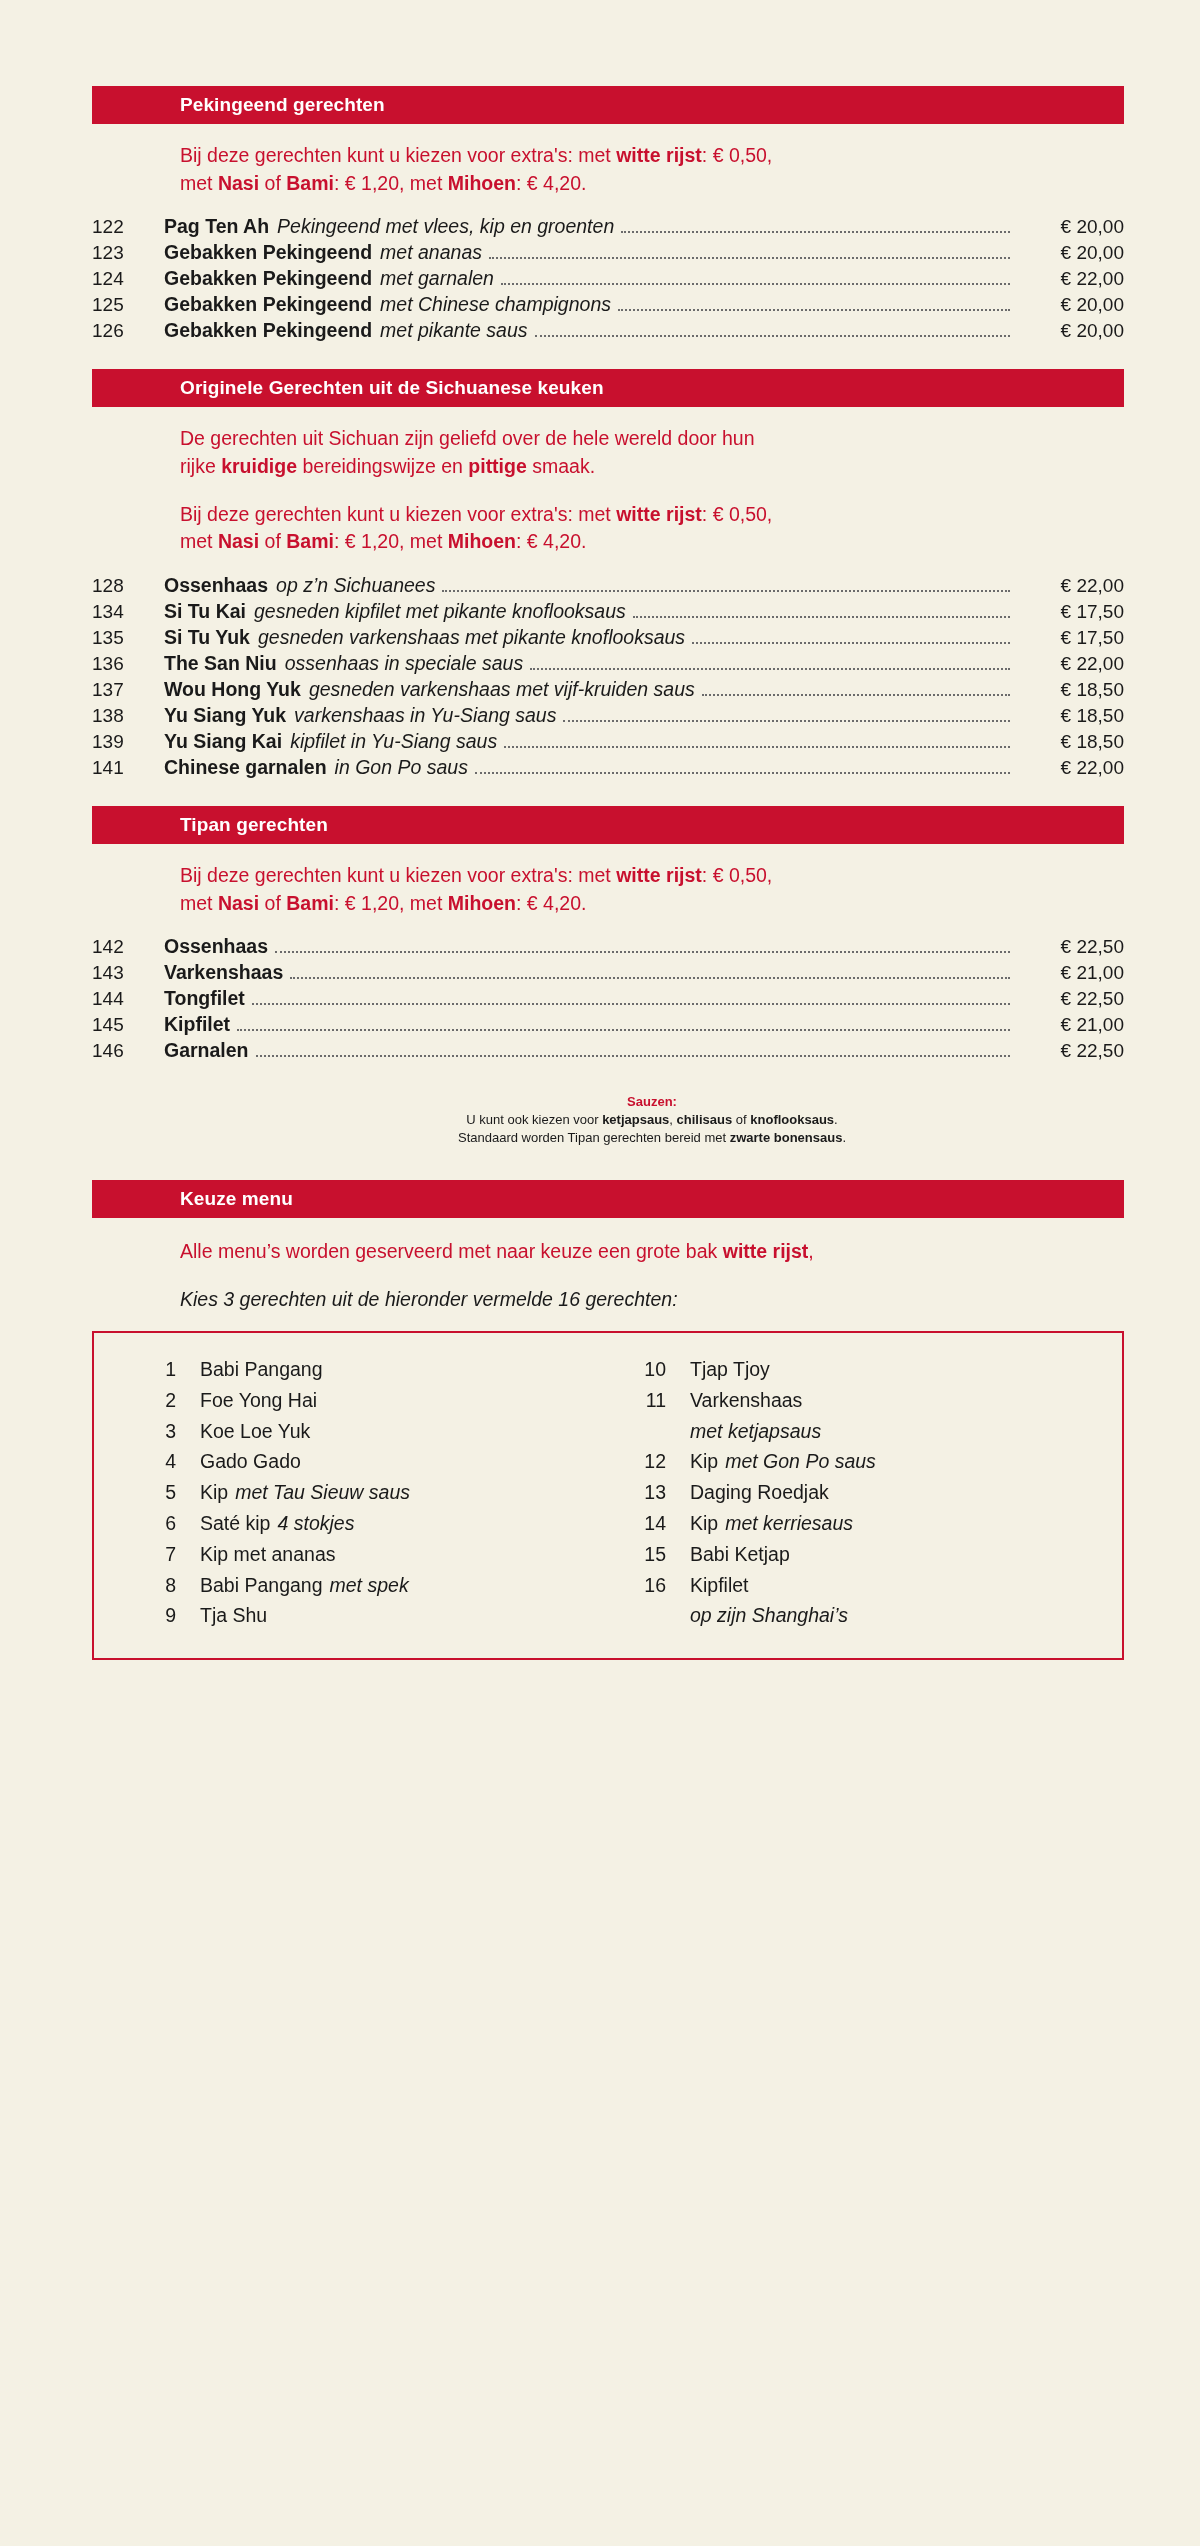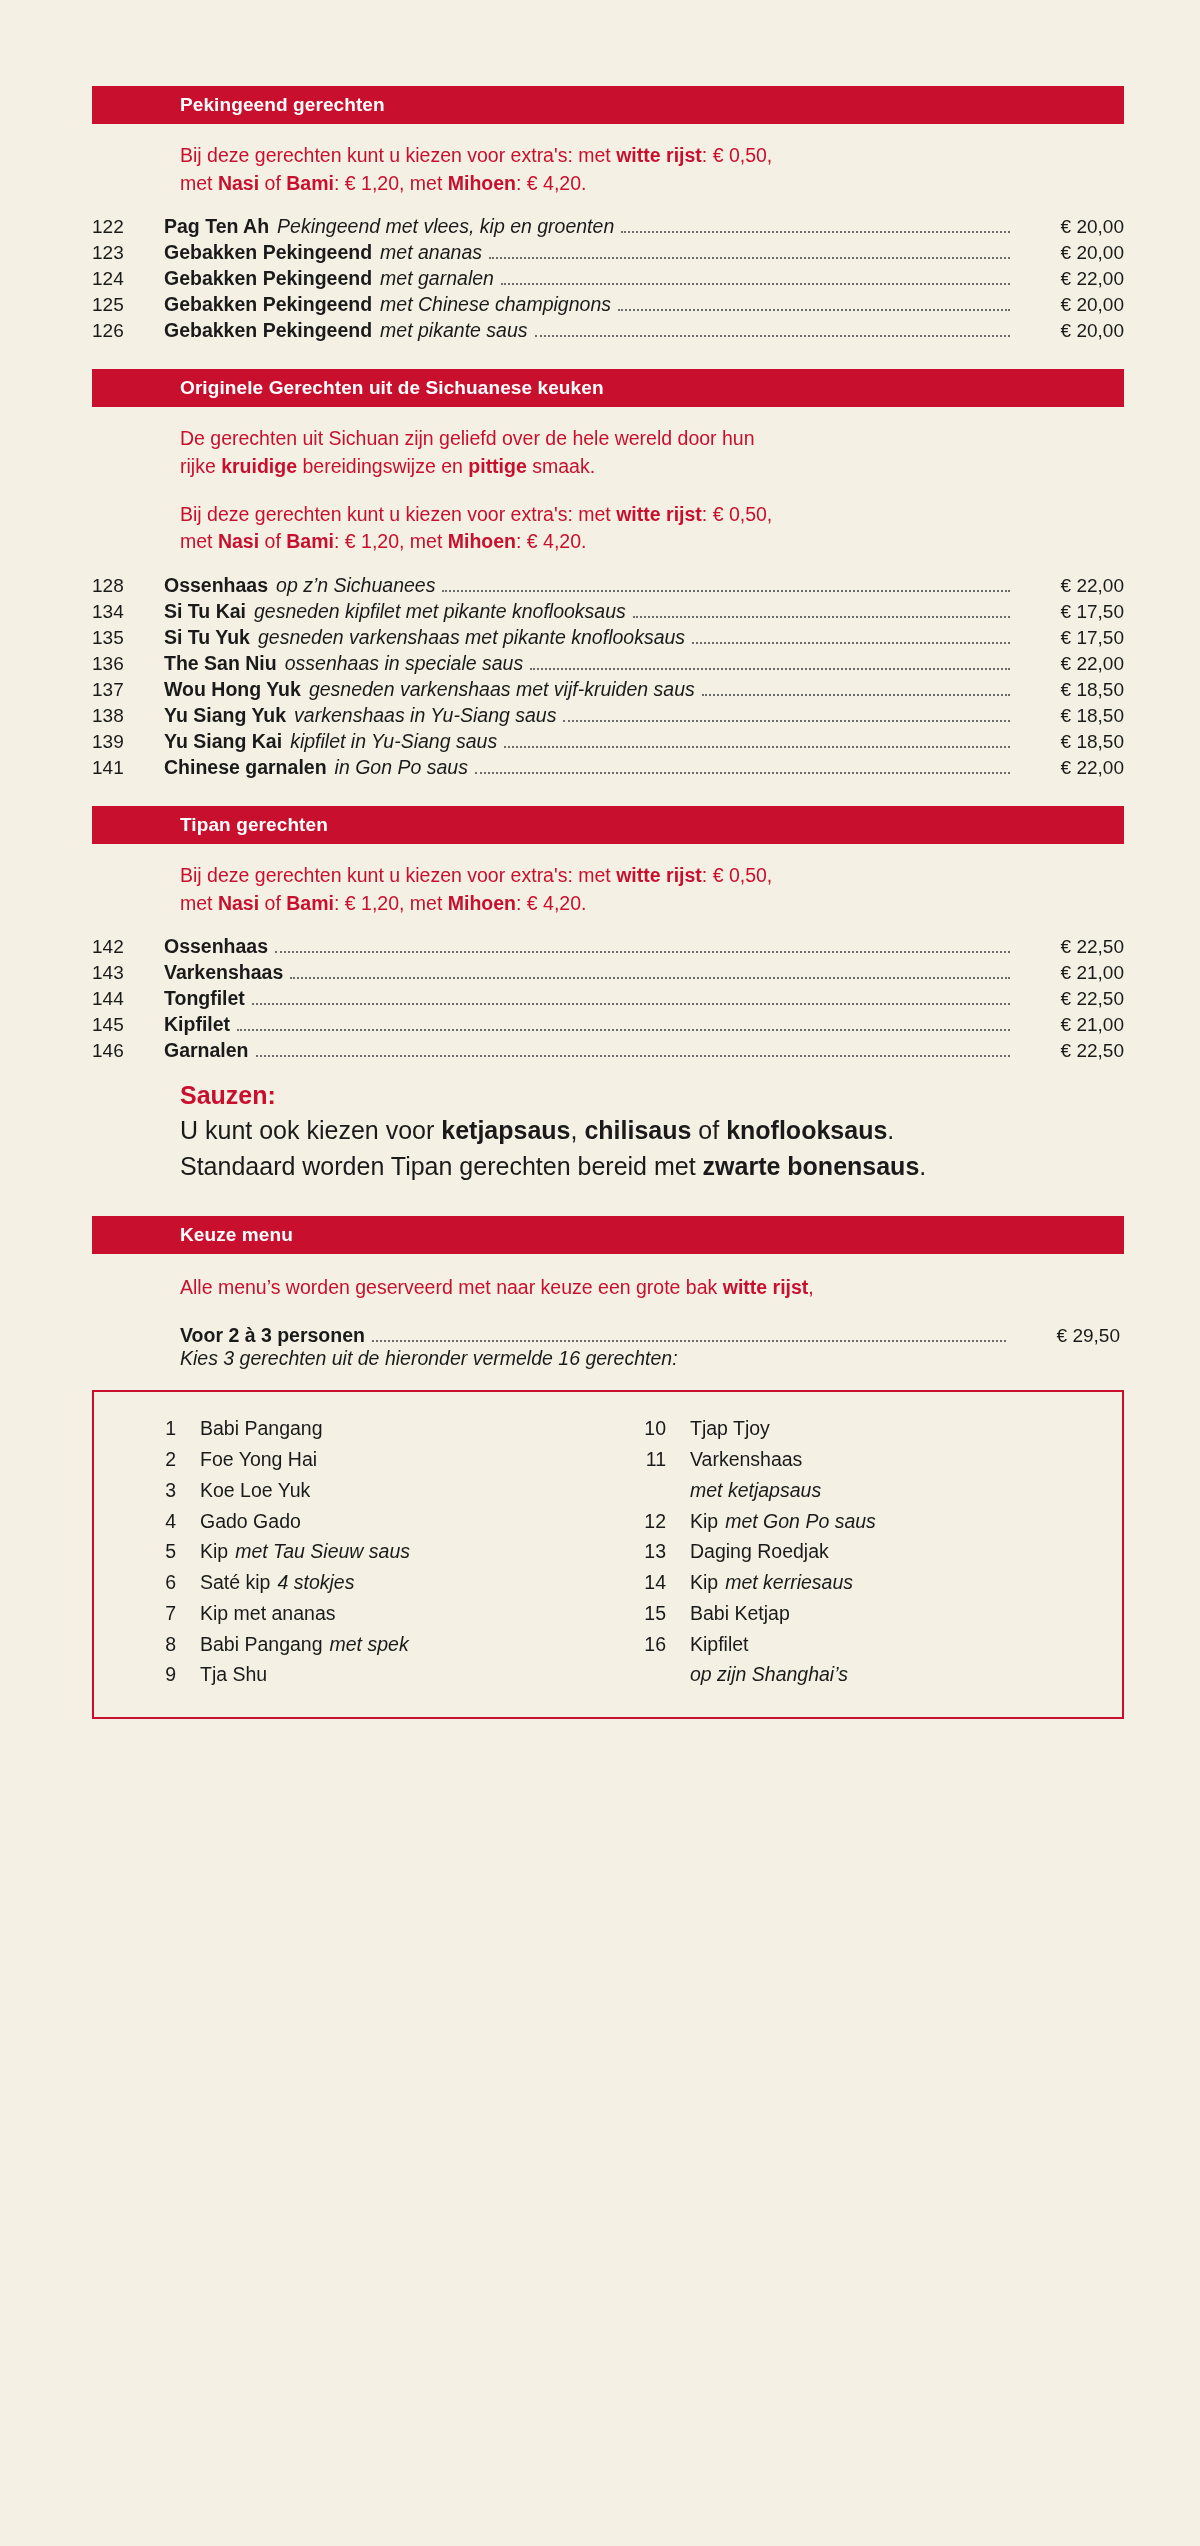--- a/index.html
+++ b/index.html
@@ -93,23 +93,24 @@
     margin: 0 6px 5px 7px;
     min-width: 12px;
     height: 0;
   }
 
   .listblock { margin-top: 16px; }
 
   
   .note {
     padding-left: 88px;
-    font-size: 25px;
+    font-size: 13px;
     line-height: 1.42;
-    margin-top: 14px;
+    margin-top: 29px;
+    text-align: center;
   }
   .note .hd {
     color: #c8102e;
     font-weight: bold;
   }
   .note b { font-weight: bold; }
 
   
   .keuze-intro {
     color: #c8102e;
@@ -411,25 +412,20 @@
       </div>
     </div>
 
     <div style="margin-top:32px">
       <div class="bar">Keuze menu</div>
       <div class="keuze-intro">
         <div>Alle menu’s worden geserveerd met naar keuze een grote bak <b>witte rijst</b>,</div>
       </div>
 
       <div class="voor2">
-        <div class="row">
-          <span class="lbl">Voor 2 à 3 personen</span>
-          <span class="dotfill"></span>
-          <span class="pr">€  29,50</span>
-        </div>
         <div class="kies">Kies 3 gerechten uit de hieronder vermelde 16 gerechten:</div>
       </div>
 
       <div class="choicebox">
         <div class="choicecol">
             <div class="crow">
               <span class="cnum">1</span>
               <span class="cname">Babi Pangang</span>
             </div>
             <div class="crow">

